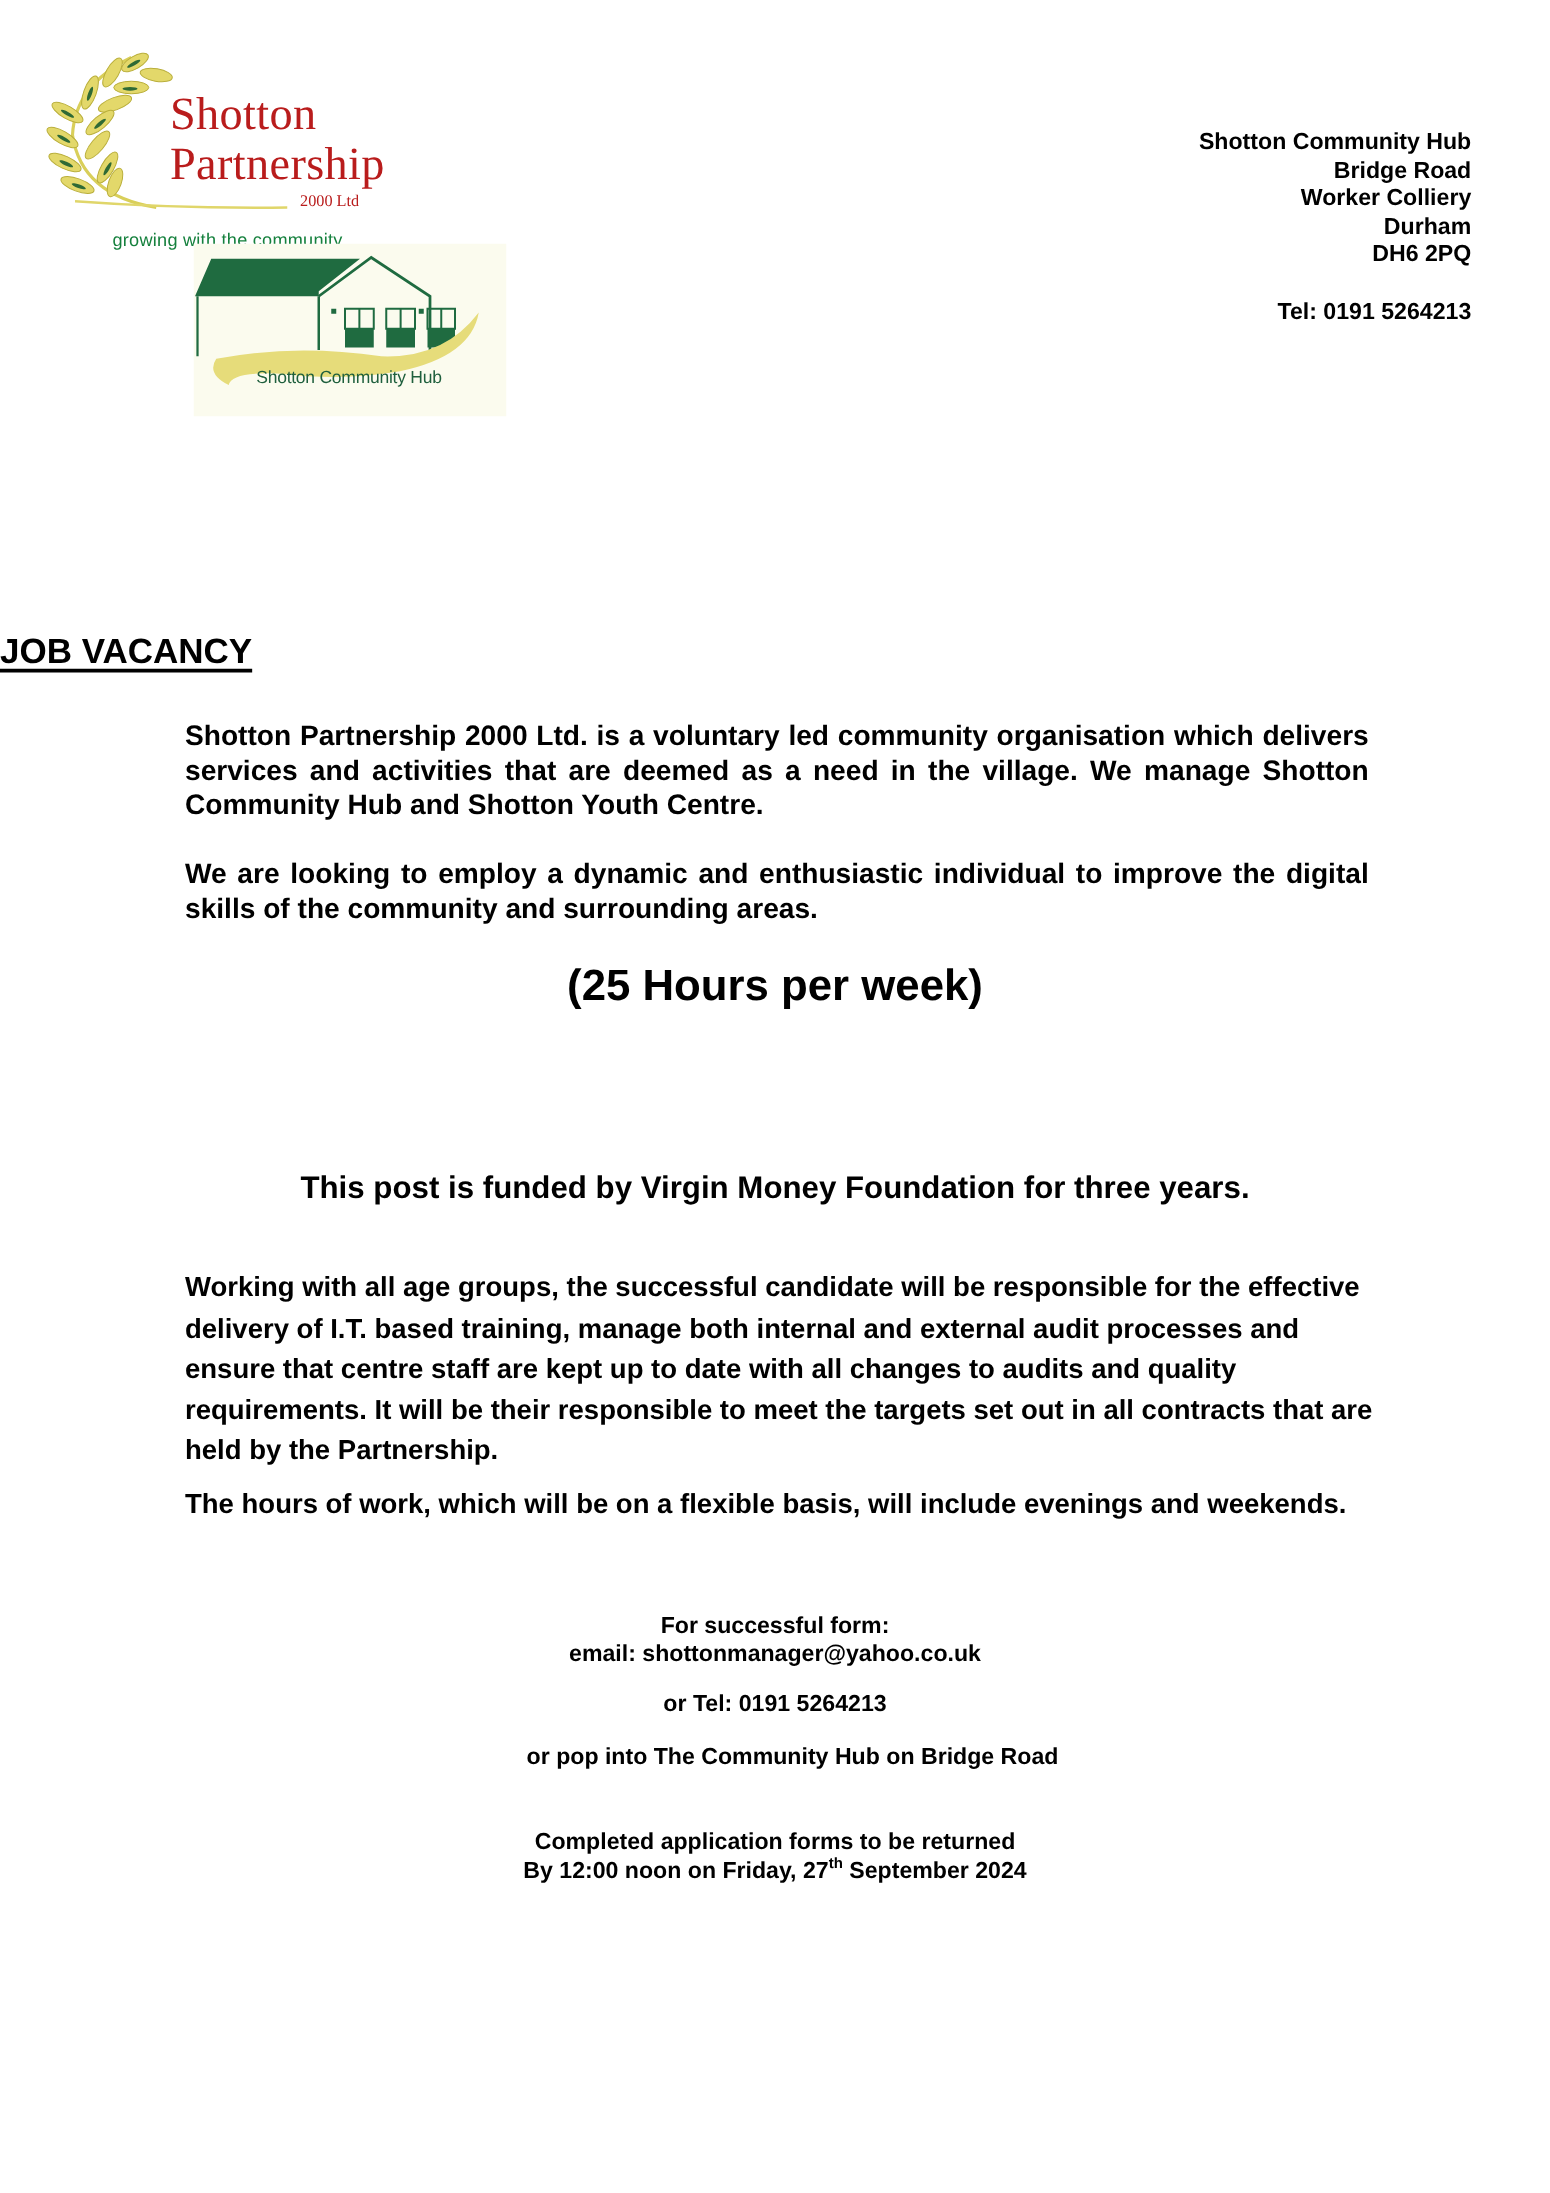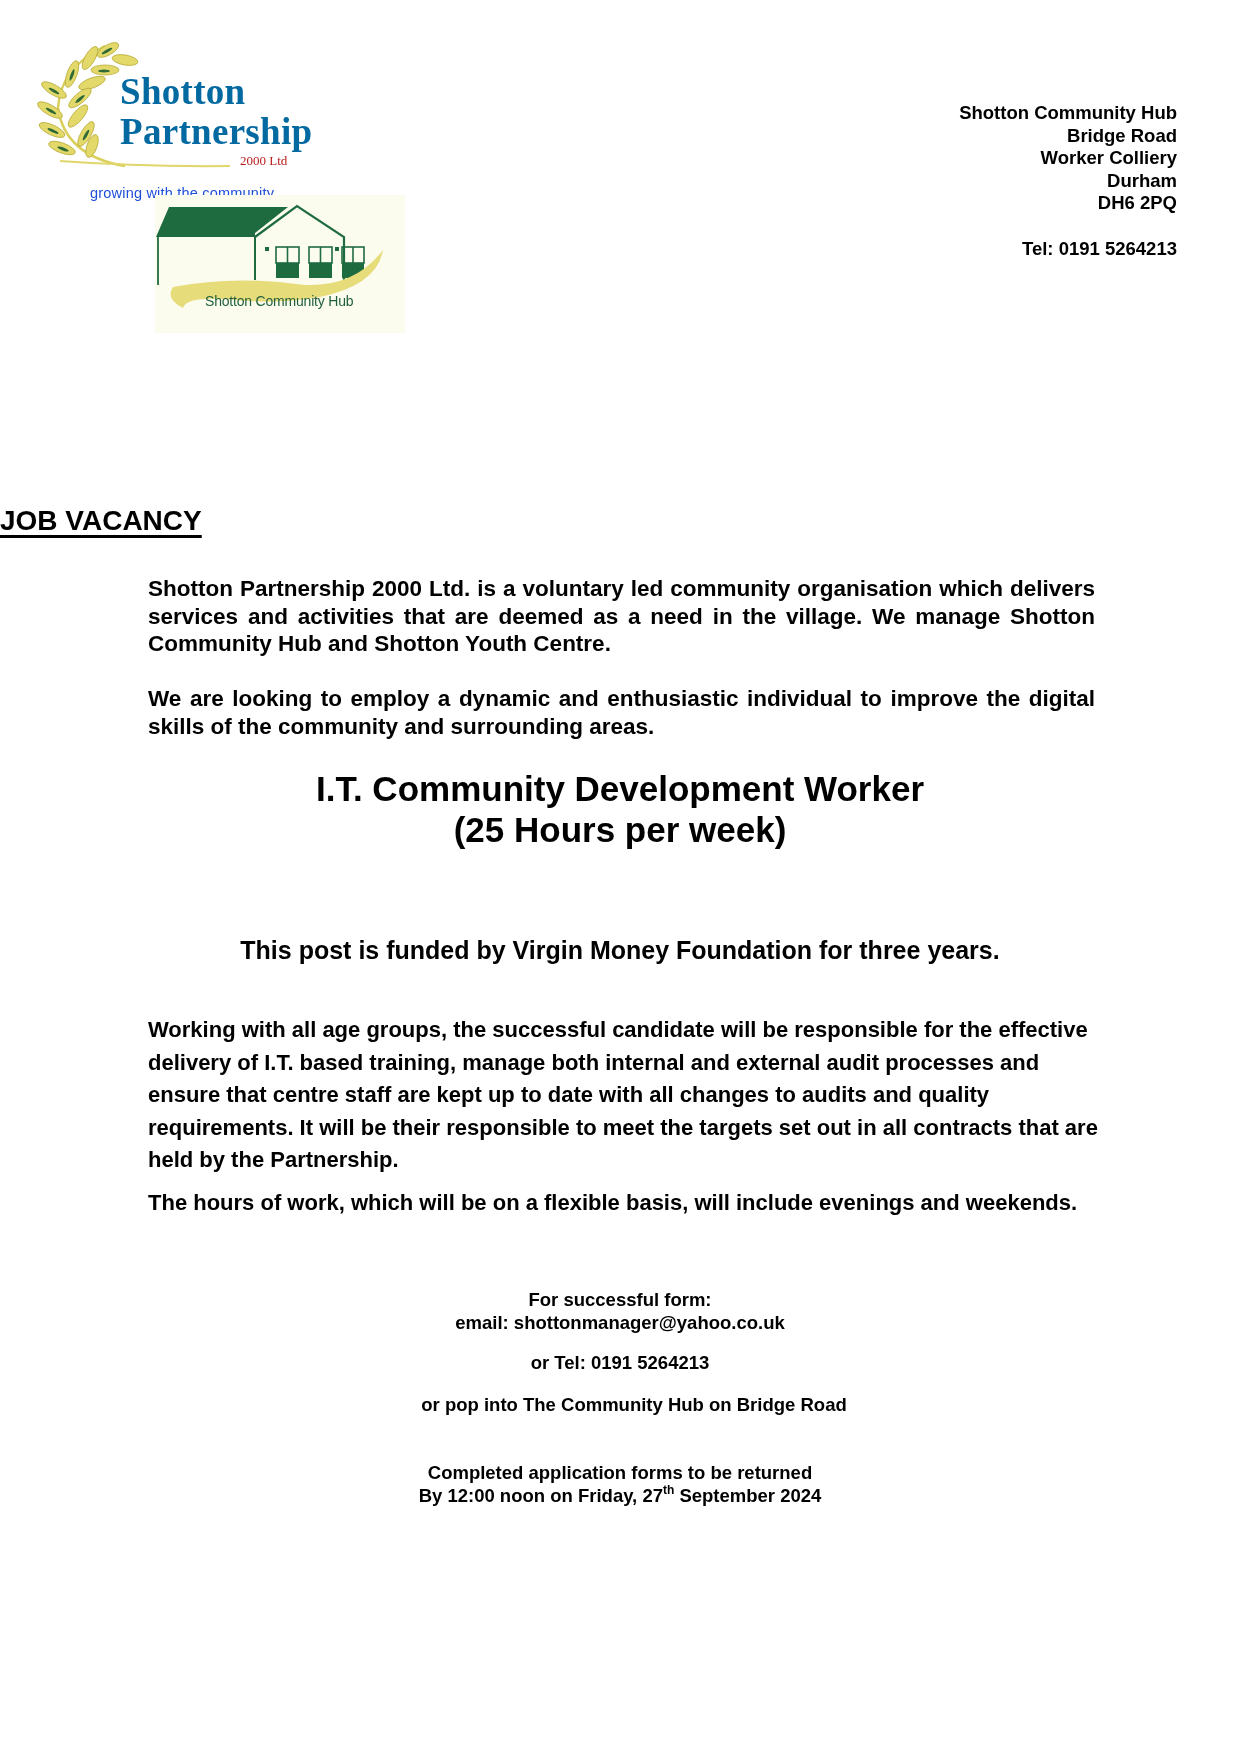--- a/index.html
+++ b/index.html
@@ -15,42 +15,41 @@
       font-family: "Liberation Sans", sans-serif;
       color: #000000;
     }
     .abs { position: absolute; }
 
     
     #logo-wheat {
       left: 30px; top: 38px; width: 120px; height: 135px;
     }
     #logo-name {
-      left: 120px; top: 72px;
+      left: 136px; top: 72px;
       font-family: "Liberation Serif", serif;
-      color: #0369a1;
+      color: #b91c1c;
       font-size: 37px;
       line-height: 40px;
       letter-spacing: 0.3px;
-      font-weight: bold;
     }
     #logo-name .line2 { display: block; }
     #logo-ltd {
       left: 240px; top: 153px;
       font-family: "Liberation Serif", serif;
       color: #b91c1c;
       font-size: 13px;
     }
     #logo-swoosh {
       left: 60px; top: 158px; width: 170px; height: 10px;
     }
     #logo-tagline {
       left: 90px; top: 185px;
       font-size: 14.5px;
-      color: #1d4ed8;
+      color: #15803d;
       letter-spacing: 0.2px;
     }
     #hub-logo {
       left: 155px; top: 195px; width: 250px; height: 138px;
       background: #fbfbee;
     }
     #hub-logo-text {
       left: 205px; top: 293px;
       font-size: 14px;
       color: #1f5f3d;
@@ -222,21 +221,20 @@
 </div>
 
 <div id="title" class="abs">
   <span>JOB VACANCY</span>
 </div>
 
 <div id="intro-para-1" class="abs para">Shotton Partnership 2000 Ltd. is a voluntary led community organisation which delivers services and activities that are deemed as a need in the village.  We manage Shotton Community Hub and Shotton Youth Centre.</div>
 <div id="intro-para-2" class="abs para">We are looking to employ a dynamic and enthusiastic individual to improve the digital skills of the community and surrounding areas.</div>
 
 <div id="job-heading" class="abs">
-  <span class="line">I.T. Community Development Worker</span>
   <span class="line">(25 Hours per week)</span>
 </div>
 
 <div id="funding-line" class="abs">This post is funded by Virgin Money Foundation for three years.</div>
 
 <div id="duties-para" class="abs body-para">Working with all age groups, the successful candidate will be responsible for the effective delivery of I.T. based training, manage both internal and external audit processes and ensure that centre staff are kept up to date with all changes to audits and quality requirements.  It will be their responsible to meet the targets set out in all contracts that are held by the Partnership.</div>
 <div id="hours-para" class="abs body-para">The hours of work, which will be on a flexible basis, will include evenings and weekends.</div>
 
 <div id="footer-form-label" class="abs footer-line">For successful form:</div>
 <div id="footer-email" class="abs footer-line">email: shottonmanager@yahoo.co.uk</div>

